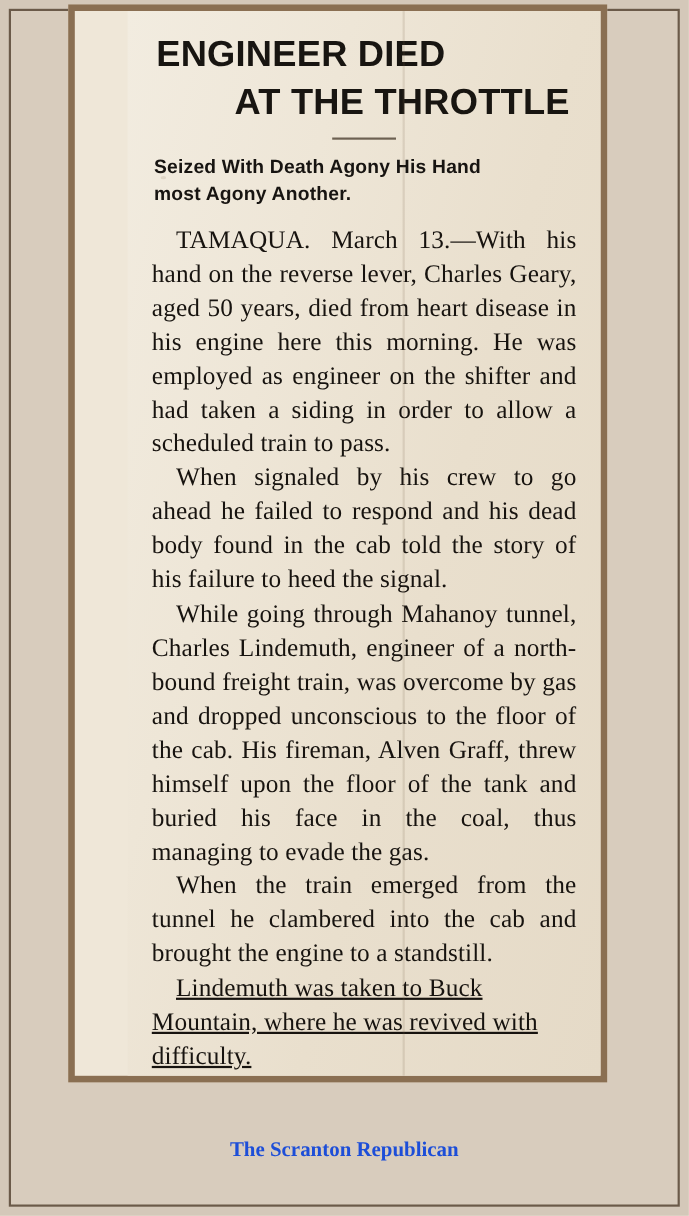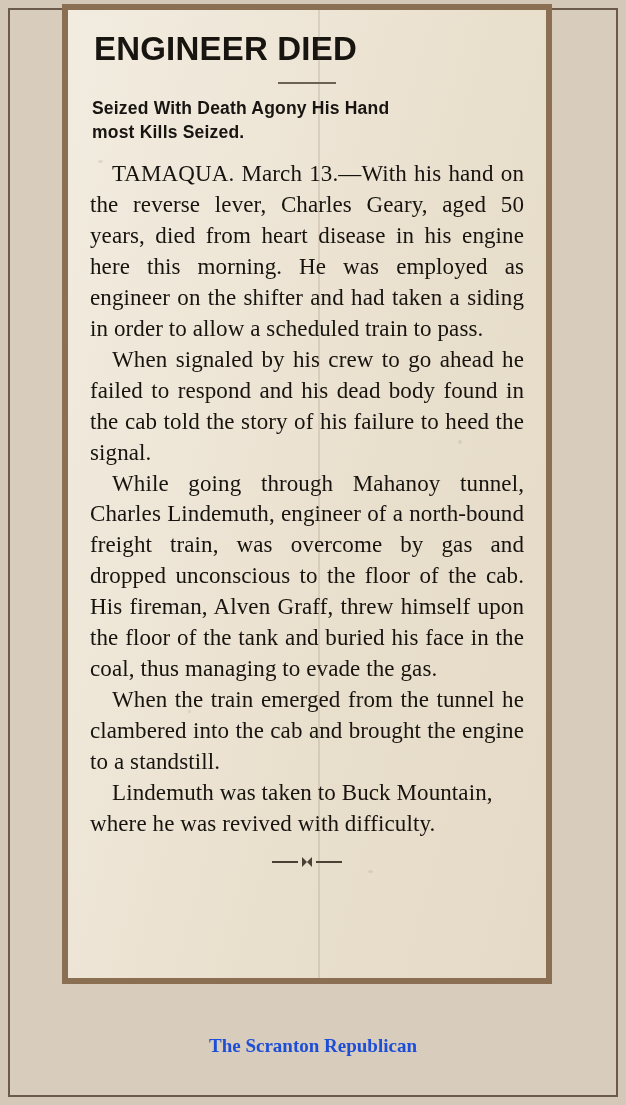--- a/index.html
+++ b/index.html
@@ -41,20 +41,21 @@
     box-sizing: border-box;
     overflow: hidden;
   }
   .clipping-inner {
     position: absolute;
     inset: 0;
     background:
       linear-gradient(105deg, #f2ece0 0%, #eee6d7 30%, #e9dfcd 60%, #e5dac7 100%);
     padding: 14px 22px 16px 22px;
     box-sizing: border-box;
+    margin-left: 48px;
   }
   .paper-speck {
     position: absolute;
     background: rgba(150,130,100,0.18);
     border-radius: 50%;
     pointer-events: none;
   }
   .headline {
     font-family: "Liberation Sans", sans-serif;
     font-weight: bold;
@@ -95,20 +96,21 @@
     text-align: justify;
     text-justify: inter-word;
     letter-spacing: 0.1px;
   }
   .body-text p {
     margin: 0;
     text-indent: 22px;
   }
   .body-text p.last {
     text-align: left;
+    text-decoration: underline;
   }
   .dinkus {
     text-align: center;
     margin-top: 14px;
     color: #4a4034;
     font-size: 13px;
     letter-spacing: 2px;
   }
   .dinkus .diamond {
     display: inline-block;
@@ -158,27 +160,28 @@
     <div class="clipping-inner">
 
       <div class="fold" style="left:250px;"></div>
       <div class="paper-speck" style="left:30px;top:150px;width:5px;height:3px;"></div>
       <div class="paper-speck" style="left:390px;top:430px;width:4px;height:4px;"></div>
       <div class="paper-speck" style="left:120px;top:700px;width:3px;height:3px;"></div>
       <div class="paper-speck" style="left:300px;top:860px;width:5px;height:3px;"></div>
 
       <h1 class="headline">
         <span class="l1">ENGINEER DIED</span>
+        <span class="l2">AT THE THROTTLE</span>
       </h1>
 
       <div class="rule"></div>
 
       <div class="subhead">
         <span>Seized With Death Agony His Hand</span>
-        <span>most Kills Seized.</span>
+        <span>most Agony Another.</span>
       </div>
 
       <div class="body-text">
         <p>TAMAQUA. March 13.—With his hand on the reverse lever, Charles Geary, aged 50 years, died from heart disease in his engine here this morning. He was employed as engineer on the shifter and had taken a siding in order to allow a scheduled train to pass.</p>
         <p>When signaled by his crew to go ahead he failed to respond and his dead body found in the cab told the story of his failure to heed the signal.</p>
         <p>While going through Mahanoy tunnel, Charles Lindemuth, engineer of a north-bound freight train, was overcome by gas and dropped unconscious to the floor of the cab. His fireman, Alven Graff, threw himself upon the floor of the tank and buried his face in the coal, thus managing to evade the gas.</p>
         <p>When the train emerged from the tunnel he clambered into the cab and brought the engine to a standstill.</p>
         <p class="last">Lindemuth was taken to Buck Mountain, where he was revived with difficulty.</p>
       </div>
 

